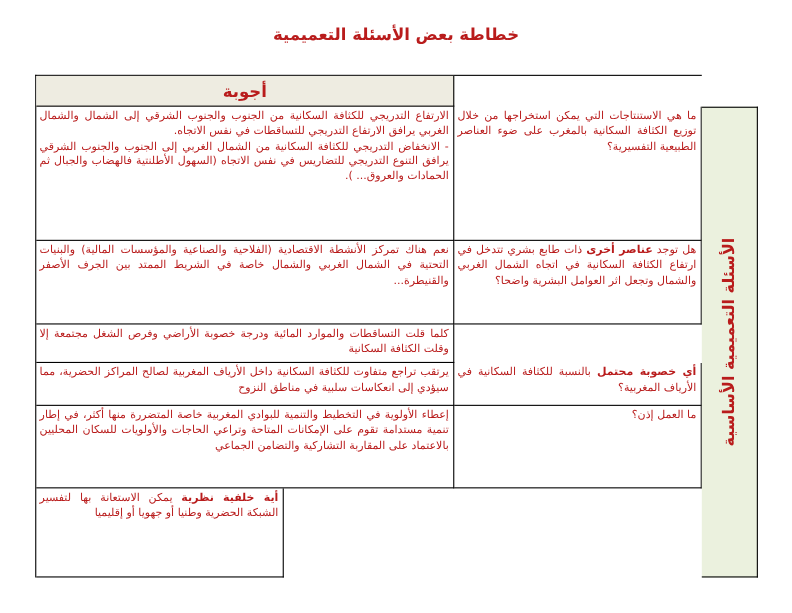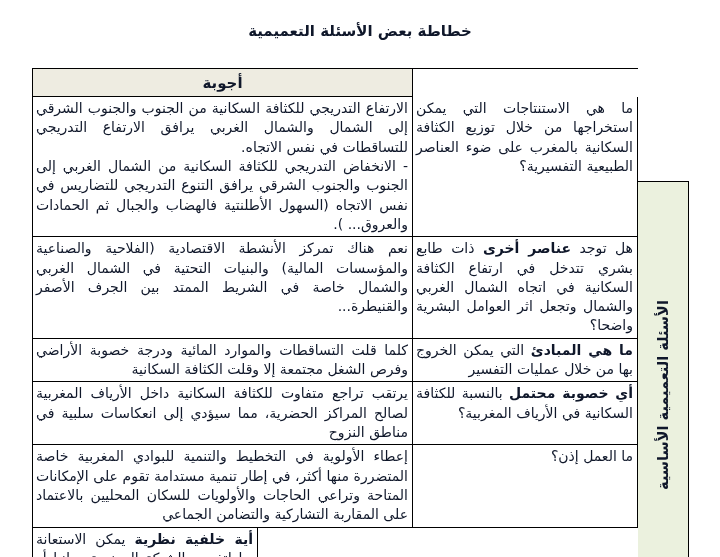--- a/index.html
+++ b/index.html
@@ -2,21 +2,21 @@
 <html lang="ar"><head>
 <meta charset="utf-8">
 <style>
   html,body{margin:0;padding:0;background:#ffffff;}
   *{box-sizing:border-box;}
   .page{
     position:relative;
     width:720px;height:557px;
     background:#ffffff;
     font-family:"DejaVu Sans","Liberation Serif",serif;
-    color:#0f172a;
+    color:#b91c1c;
     overflow:hidden;
   }
   .title{
     position:absolute;
     top:22px;left:0;width:720px;
     text-align:center;
     font-size:15px;font-weight:bold;
     direction:rtl;
   }
   .layout{
@@ -39,21 +39,21 @@
   .hcell{
     height:28px;
     display:flex;align-items:center;justify-content:center;
     font-weight:bold;font-size:15px;
     background:#eeece1;
   }
   .answers-col{width:380px;}
   .examples-col{width:225px;}
   .acell,.ecell{
     padding:2px 4px 2px 3px;
-    font-size:14px;
+    font-size:10px;
     line-height:1.38;
     text-align:justify;
   }
   .acell p,.ecell p{margin:0;}
   .r1{min-height:122px;}
   .r2{min-height:76px;}
   .r3{min-height:35px;}
   .r4{min-height:39px;}
   .r5{min-height:75px;}
   .r6{min-height:81px;}
@@ -107,23 +107,20 @@
         </div>
         <div class="cell ecell examples-col r2">
           <p><span>هل توجد </span><b>عناصر أخرى</b><span> ذات طابع بشري تتدخل في ارتفاع الكثافة السكانية في اتجاه الشمال الغربي والشمال  وتجعل اثر العوامل البشرية واضحا؟</span></p>
         </div>
       </div>
 
       <div class="brow">
         <div class="cell acell answers-col r3">
           <p>كلما قلت التساقطات والموارد المائية ودرجة خصوبة الأراضي وفرص الشغل مجتمعة إلا وقلت الكثافة السكانية</p>
         </div>
-        <div class="cell ecell examples-col r3">
-          <p><span></span><b>ما هي المبادئ</b><span> التي يمكن الخروج بها من خلال عمليات التفسير</span></p>
-        </div>
       </div>
 
       <div class="brow">
         <div class="cell acell answers-col r4">
           <p>يرتقب تراجع متفاوت للكثافة السكانية داخل الأرياف المغربية لصالح المراكز الحضرية، مما سيؤدي إلى انعكاسات سلبية في مناطق النزوح</p>
         </div>
         <div class="cell ecell examples-col r4">
           <p><span></span><b>أي خصوبة محتمل</b><span> بالنسبة للكثافة السكانية في الأرياف المغربية؟</span></p>
         </div>
       </div>

